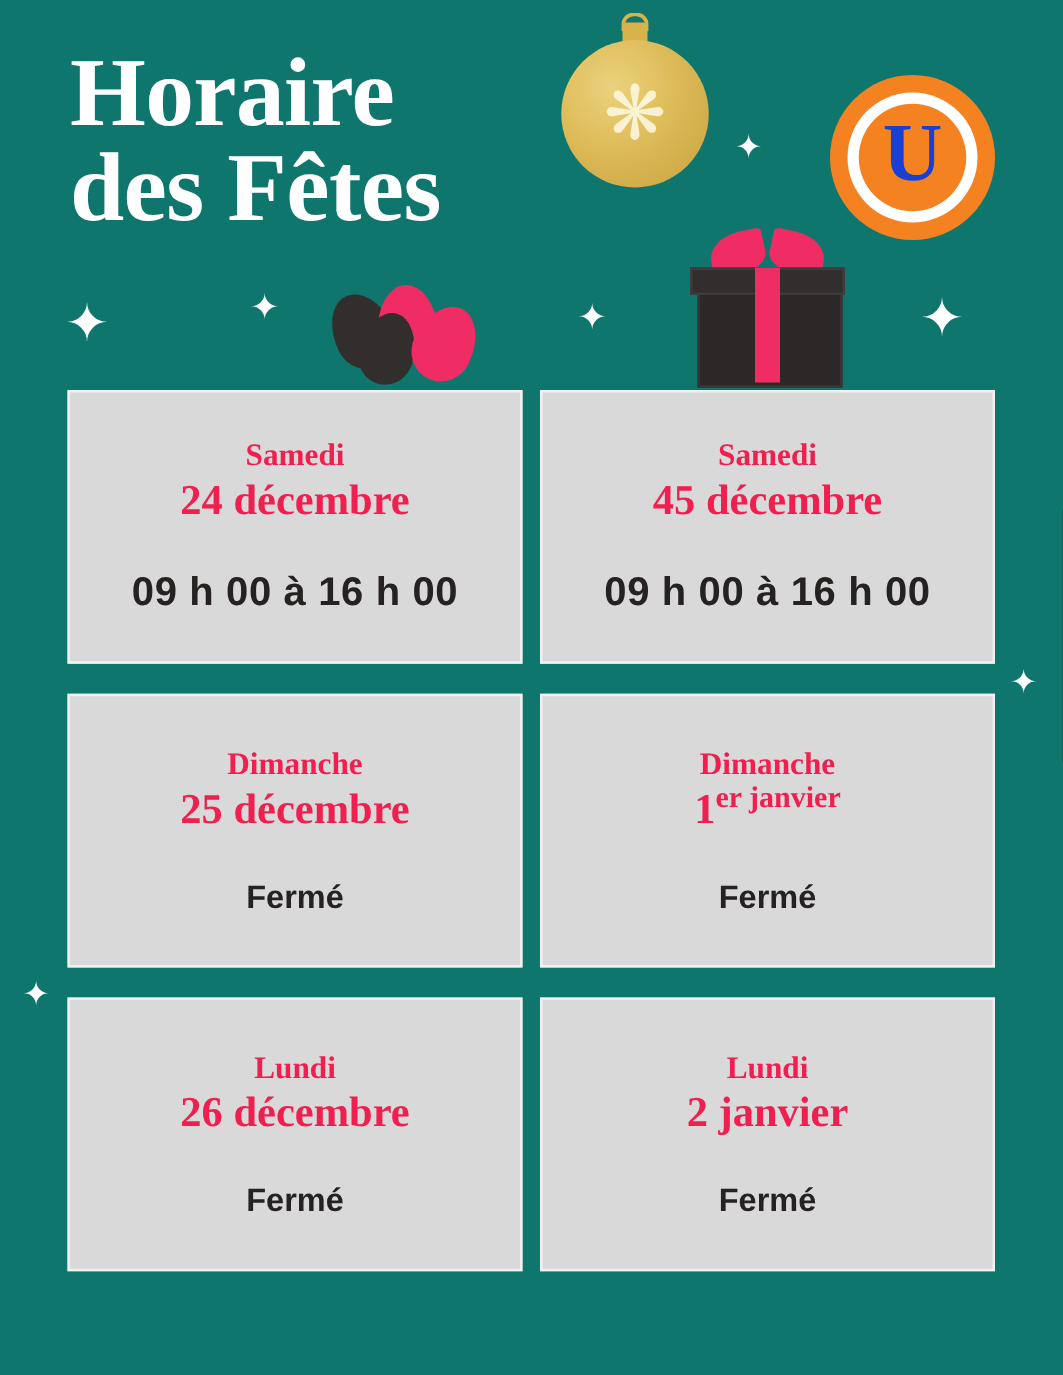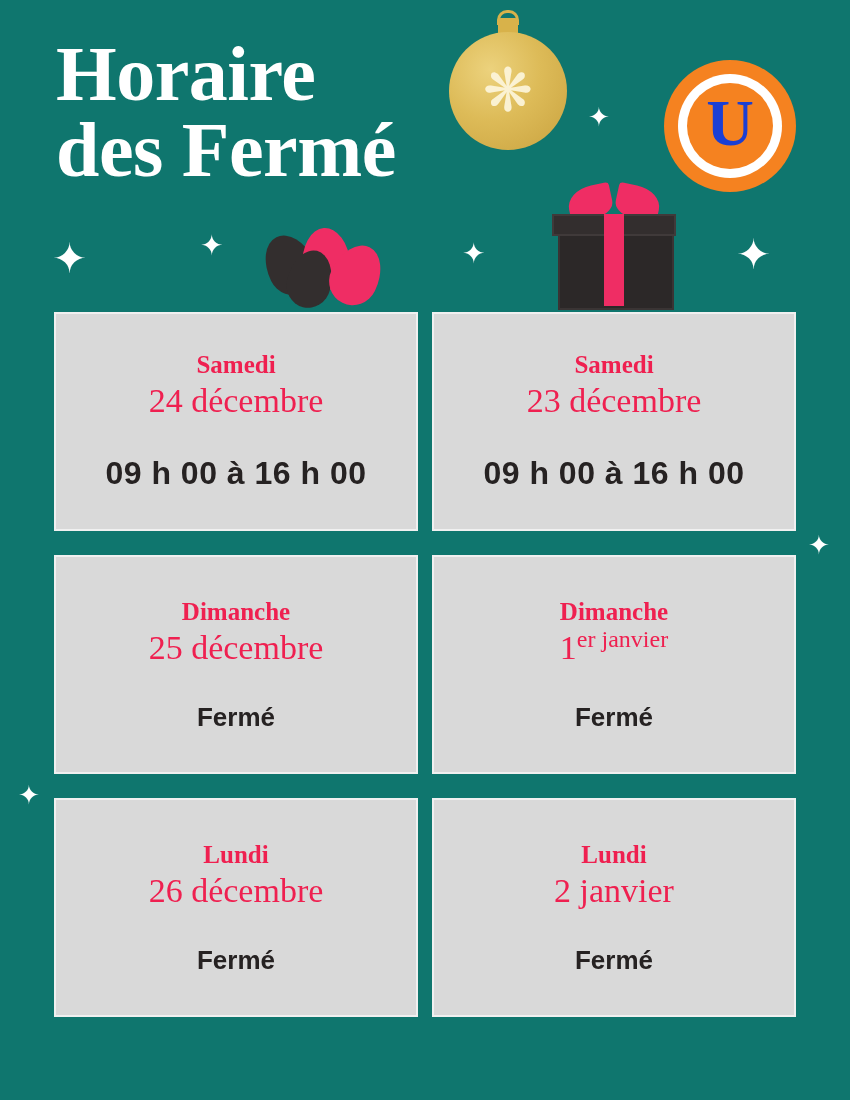--- a/index.html
+++ b/index.html
@@ -249,21 +249,21 @@
   }
   .card-day {
     font-family: "Liberation Serif", serif;
     font-weight: bold;
     color: #ef2050;
     font-size: 25px;
     line-height: 1.15;
   }
   .card-date {
     font-family: "Liberation Serif", serif;
-    font-weight: normal;
+    font-weight: bold;
     color: #ef2050;
     font-size: 34px;
     line-height: 1.12;
     margin-top: 2px;
   }
   .card-date sup {
     font-size: 24px;
     vertical-align: super;
     line-height: 0;
   }
@@ -281,21 +281,21 @@
     letter-spacing: 0;
   }
 </style>
 </head>
 <body>
 
 <div class="poster">
 
   <div class="title-block">
     <div class="title-line">Horaire</div>
-    <div class="title-line">des Fermé</div>
+    <div class="title-line">des Fêtes</div>
   </div>
 
   <div class="logo">
     <div class="logo-ring">
       <div class="logo-inner">
         <span class="logo-letter">U</span>
       </div>
     </div>
   </div>
 
@@ -333,21 +333,21 @@
   <div class="grid">
 
     <div class="card">
       <div class="card-day">Samedi</div>
       <div class="card-date">24 décembre</div>
       <div class="card-hours">09 h 00 à 16 h 00</div>
     </div>
 
     <div class="card">
       <div class="card-day">Samedi</div>
-      <div class="card-date">23 décembre</div>
+      <div class="card-date">45 décembre</div>
       <div class="card-hours">09 h 00 à 16 h 00</div>
     </div>
 
     <div class="card">
       <div class="card-day">Dimanche</div>
       <div class="card-date">25 décembre</div>
       <div class="card-hours closed">Fermé</div>
     </div>
 
     <div class="card">

